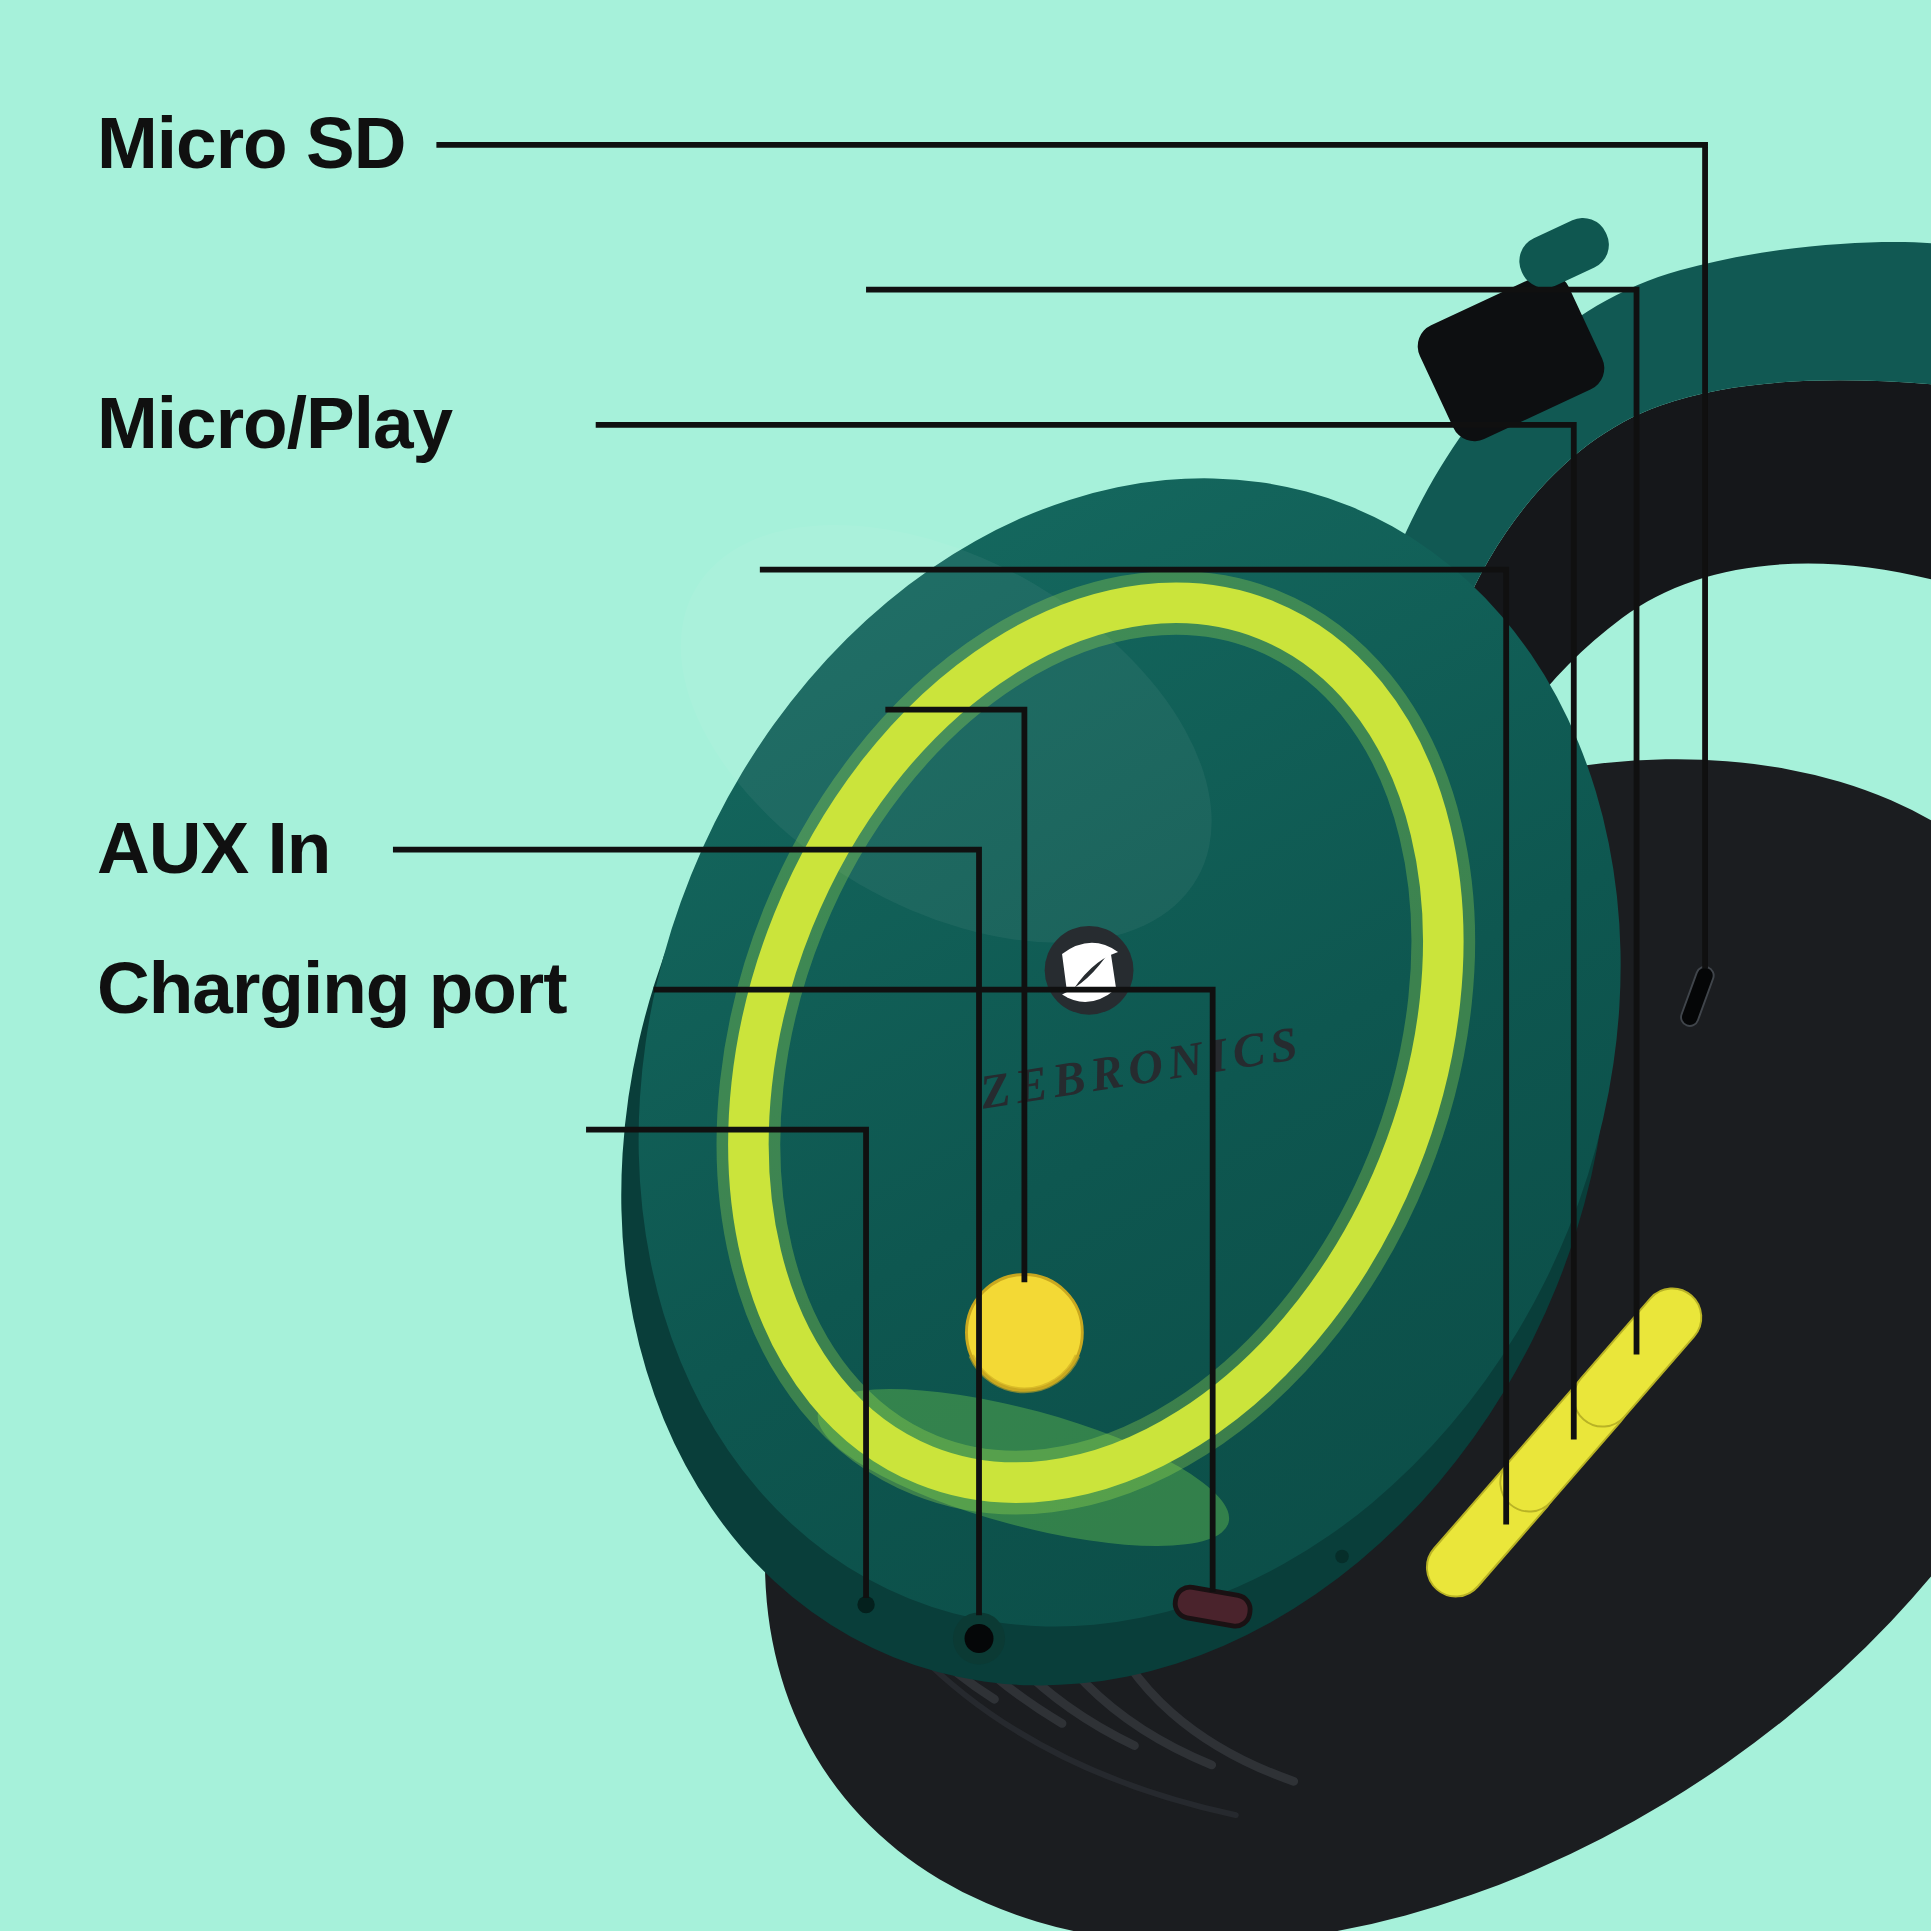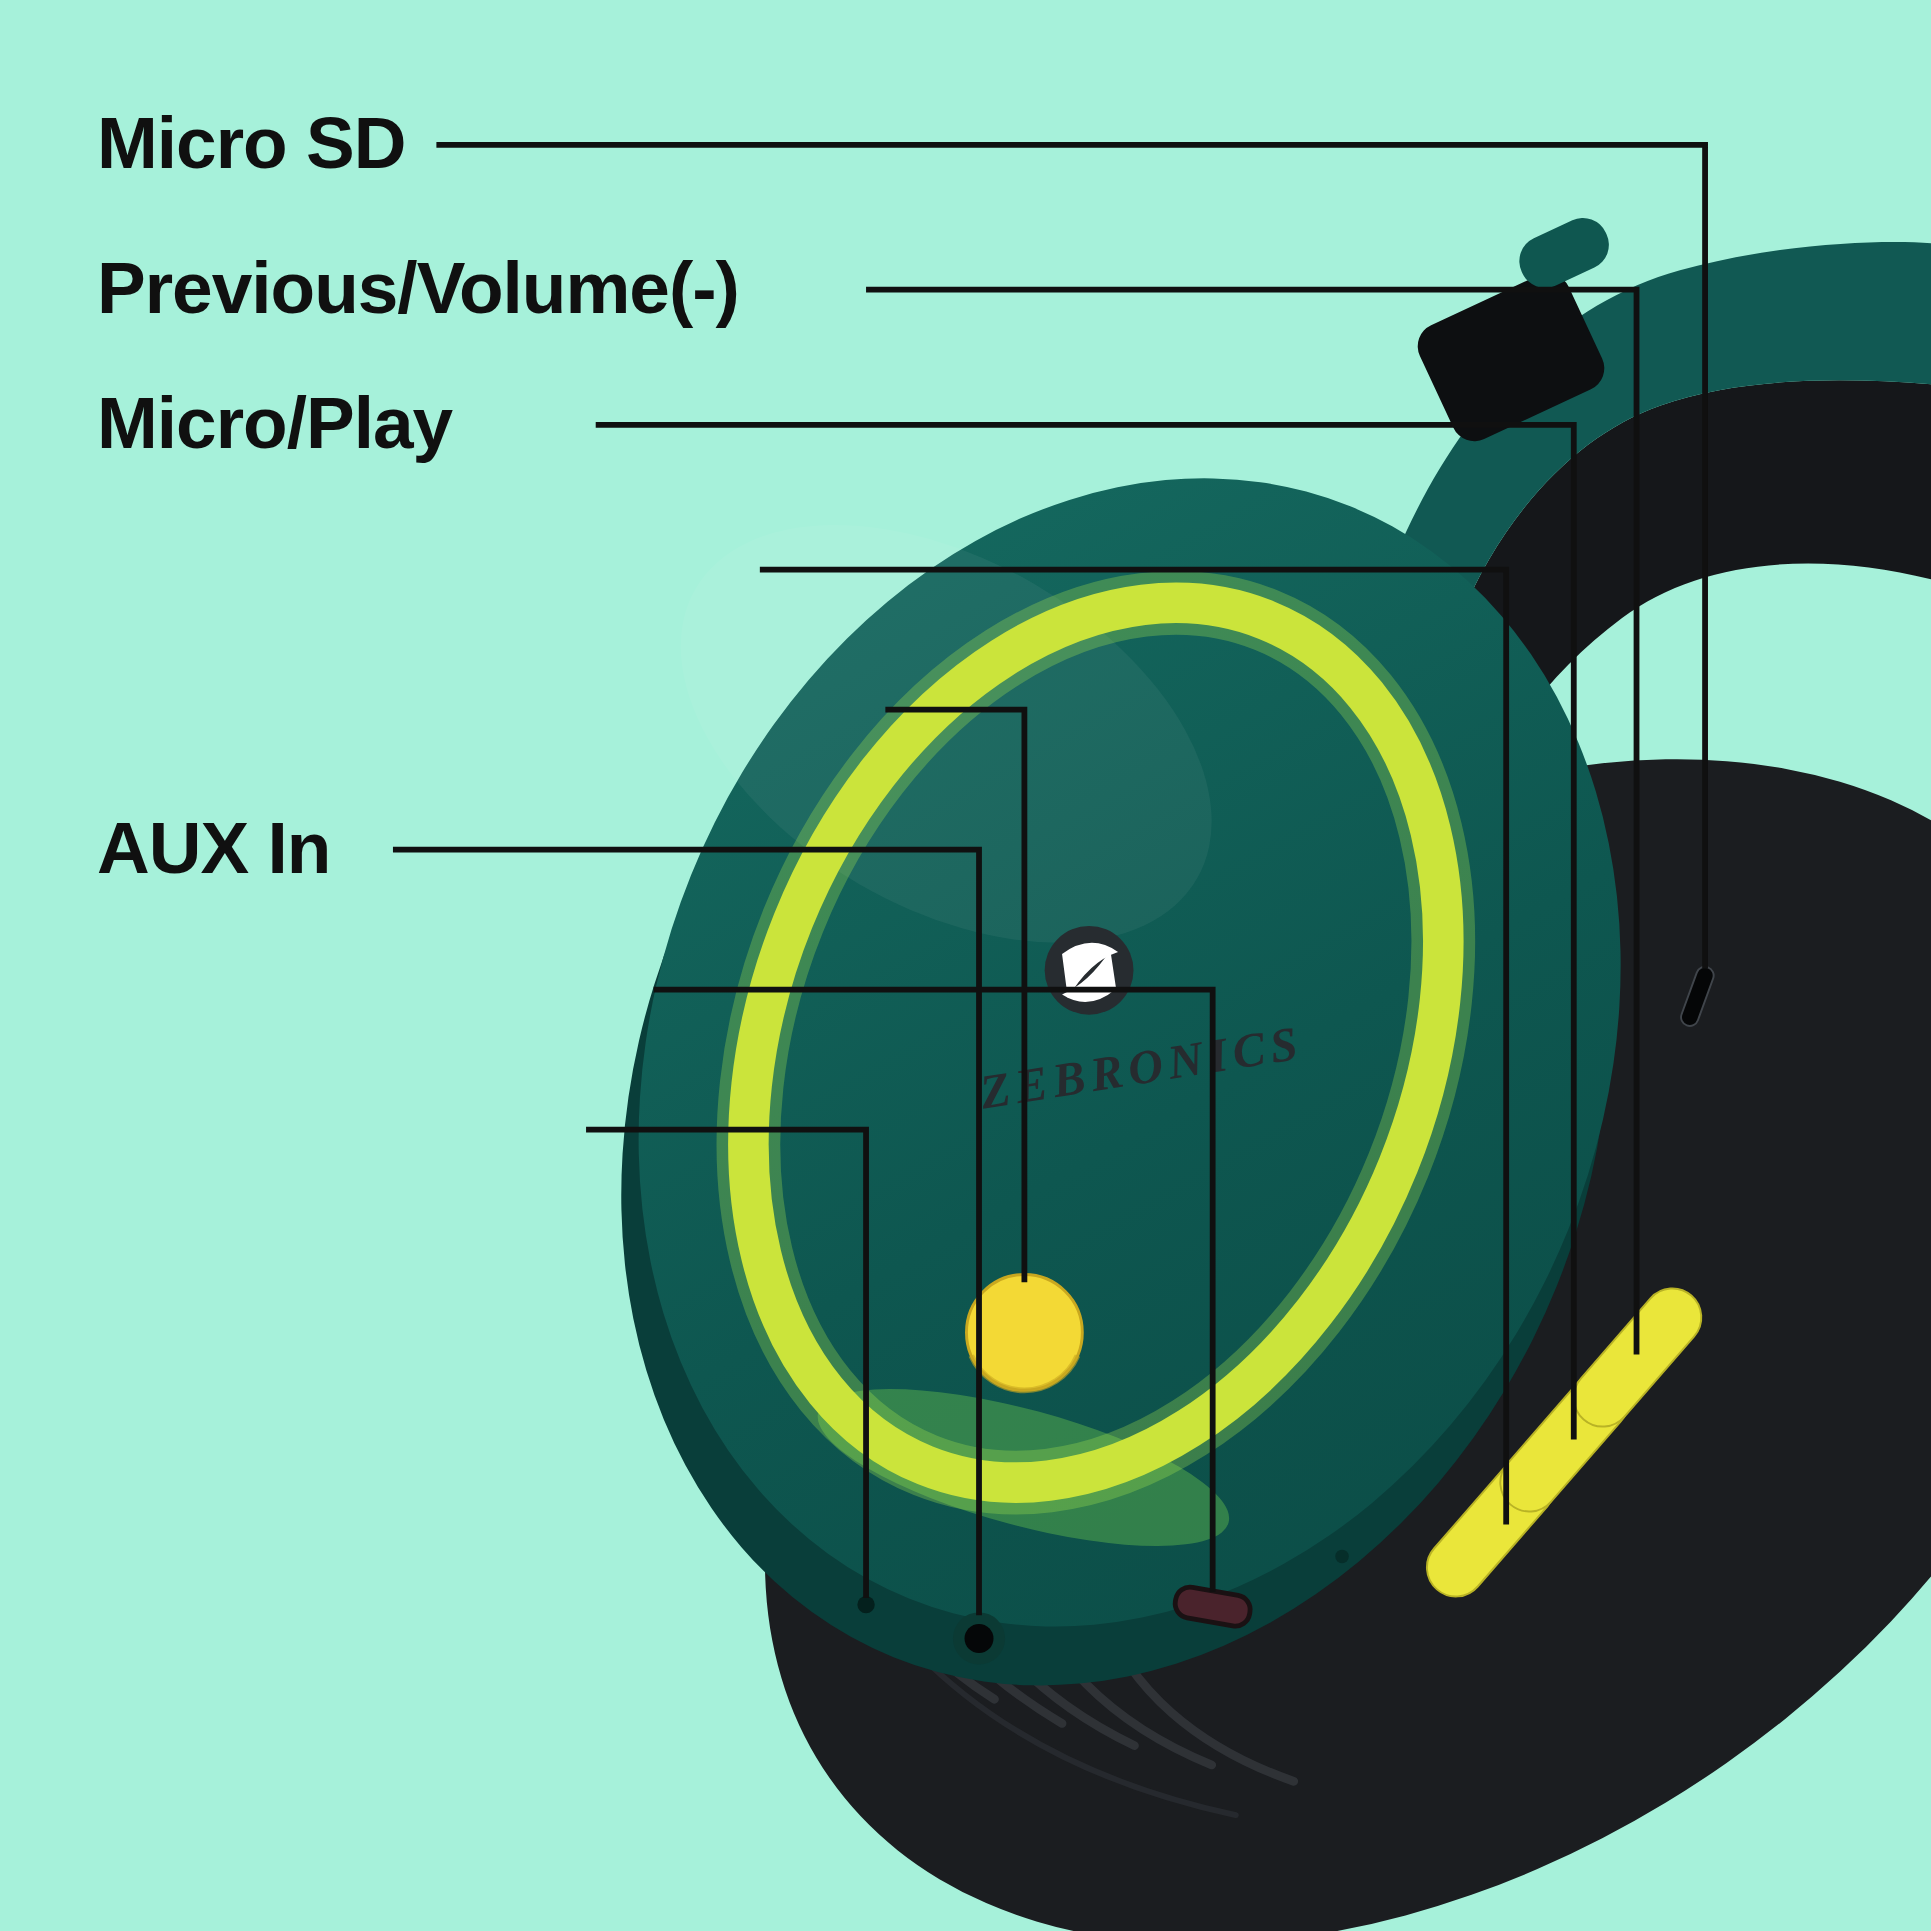--- a/index.html
+++ b/index.html
@@ -117,19 +117,19 @@
       <polyline class="callout" points="790,590 1560,590 1560,1576"></polyline>
       <polyline class="callout" points="920,735 1061,735 1061,1325"></polyline>
       <polyline class="callout" points="410,880 1014,880 1014,1670"></polyline>
       <polyline class="callout" points="680,1025 1256,1025 1256,1646"></polyline>
       <polyline class="callout" points="610,1170 897,1170 897,1652"></polyline>
     </g>
   </svg>
 
   <div class="labels">
     <div class="label" style="top:145px">Micro SD</div>
-    <div class="label" style="top:290px">Previous/Volume(-)</div>
     <div class="label" style="top:425px">Micro/Play</div>
     <div class="label" style="top:850px">AUX In</div>
+    <div class="label" style="top:990px">Charging port</div>
   </div>
 
 </div>
 
 
 </body></html>

